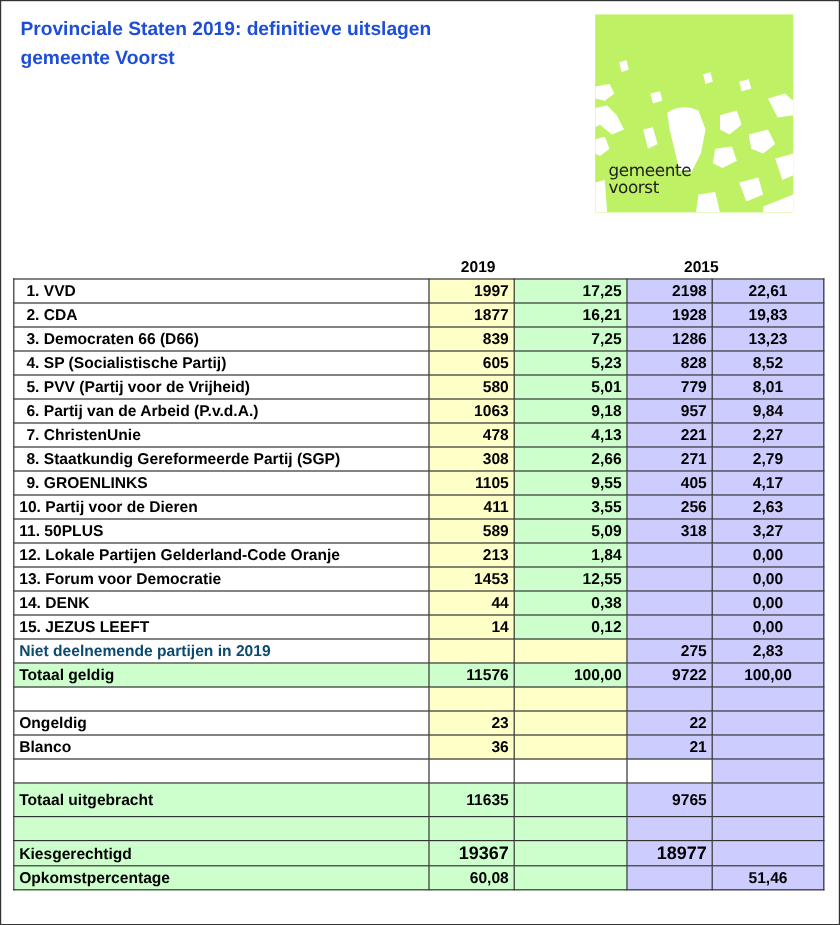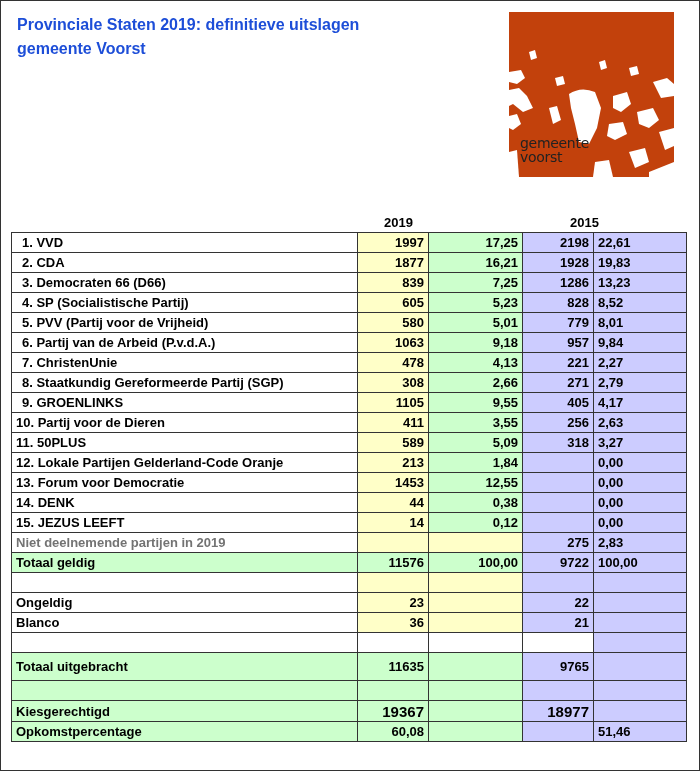--- a/index.html
+++ b/index.html
@@ -1,35 +1,35 @@
 <!DOCTYPE html>
 <html><head>
 <meta charset="utf-8">
 <style>
   html, body { margin:0; padding:0; background:#ffffff; }
   body { width:700px; height:771px; position:relative; overflow:hidden; }
   .frame { position:absolute; left:0; top:0; width:698px; height:769px; border:1px solid #333; box-sizing:content-box; }
   .title { position:absolute; left:17px; top:13px; font-family:"Liberation Sans", sans-serif; font-weight:bold; font-size:16px; line-height:24px; color:#1d4ed8; }
-  .logo { position:absolute; left:509px; top:12px; width:165px; height:165px; background:#c2410c; overflow:hidden; }
+  .logo { position:absolute; left:496px; top:12px; width:165px; height:165px; background:#bef264; overflow:hidden; }
   .logo svg { position:absolute; left:0; top:0; }
   .logo-text { position:absolute; left:11px; top:124px; font-family:"DejaVu Sans", sans-serif; font-size:14px; line-height:14px; color:#222; letter-spacing:-0.3px; }
   .year { position:absolute; top:215px; font-family:"Liberation Sans", sans-serif; font-weight:bold; font-size:13px; color:#000; }
   table.results { position:absolute; left:11px; top:232px; border-collapse:collapse; font-family:"Liberation Sans", sans-serif; font-weight:bold; font-size:13px; color:#000; }
   table.results td { border:1px solid #333; height:19px; padding:0 4px; white-space:nowrap; line-height:19px; }
   td.c0 { width:331px; text-align:left; }
   td.c1 { width:62px; text-align:right; }
   td.c2 { width:85px; text-align:right; }
   td.c3 { width:62px; text-align:right; }
-  td.c4 { width:84px; text-align:left; }
+  td.c4 { width:84px; text-align:center; }
   .yel { background:#ffffc8; }
   .grn { background:#ccffcc; }
   .pur { background:#ccccff; }
   .wht { background:#ffffff; }
   .hdr td { text-align:left; }
-  .red { color:#737373; }
+  .red { color:#0c4a6e; }
   .big { font-size:15px; }
   .indent { padding-left:10px !important; }
 </style>
 </head>
 <body>
 
 <div class="frame"></div>
 
 <div class="title">
   <div>Provinciale Staten 2019: definitieve uitslagen</div>

